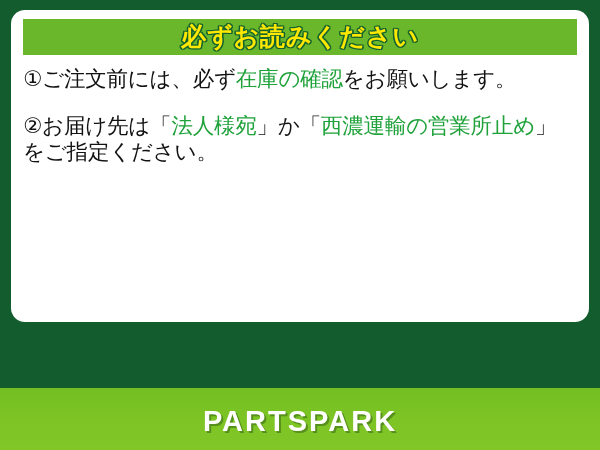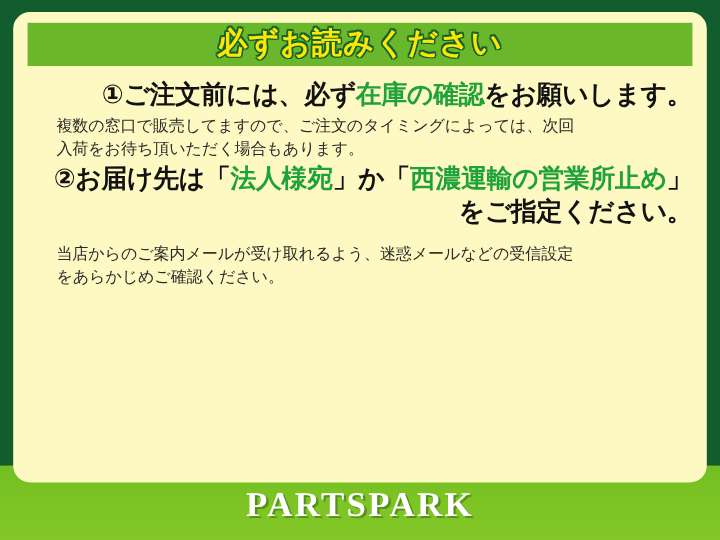--- a/index.html
+++ b/index.html
@@ -38,31 +38,31 @@
     z-index: 1;
   }
   .brand {
     color: #ffffff;
     font-size: 29px;
     font-weight: bold;
     letter-spacing: 2.0px;
     line-height: 1;
     padding-top: 4px;
     text-shadow: 2px 2px 0 rgba(40, 80, 20, 0.45);
-    font-family: Liberation Serif, serif;
+    font-family: Liberation Sans, sans-serif;
   }
 
   
   .card {
     position: relative;
     z-index: 2;
     box-sizing: border-box;
     width: 578px;
-    height: 392px;
-    background: #fef9c3;
+    height: 312px;
+    background: #ffffff;
     border-radius: 14px;
     padding: 9px 10px 0 10px;
   }
 
   
   .title-banner {
     height: 36px;
     background: #6BB72C;
     display: flex;
     align-items: center;
@@ -89,46 +89,45 @@
 
   
   .items {
     padding: 0 2px;
   }
   .item {
     margin-top: 11px;
   }
   .item-heading {
     font-size: 21.5px;
-    font-weight: bold;
+    font-weight: normal;
     color: #121212;
     line-height: 1.22;
     letter-spacing: -0.2px;
     white-space: nowrap;
-    text-align: right;
   }
   .item-heading.wrap {
     white-space: normal;
   }
   .hl {
     color: #1FA23A;
   }
   .item-body {
     font-size: 13.4px;
     color: #2a2a2a;
     line-height: 1.42;
     margin-top: 3px;
     padding-left: 24px;
     letter-spacing: -0.1px;
   }
   .item-body div {
     white-space: nowrap;
   }
 
-  #item-2 { margin-top: 3px; }
+  #item-2 { margin-top: 21px; }
   #item-3 { margin-top: 13px; }
 </style>
 </head>
 <body>
 
 <div class="notice">
 
   <div class="footer-band">
     <div class="brand">PARTSPARK</div>
   </div>
@@ -138,34 +137,26 @@
     <div class="title-banner">
       <div class="title-text">必ずお読みください</div>
     </div>
 
     <div class="items">
 
       <div class="item" id="item-1">
         <div class="item-heading">
           <span>①</span><span>ご注文前には、必ず</span><span class="hl">在庫の確認</span><span>をお願いします。</span>
         </div>
-        <div class="item-body">
-          <div>複数の窓口で販売してますので、ご注文のタイミングによっては、次回</div>
-          <div>入荷をお待ち頂いただく場合もあります。</div>
-        </div>
       </div>
 
       <div class="item" id="item-2">
         <div class="item-heading wrap">
           <span>②</span><span>お届け先は「</span><span class="hl">法人様宛</span><span>」か「</span><span class="hl">西濃運輸の営業所止め</span><span>」</span><span>をご指定ください。</span>
         </div>
       </div>
 
       <div class="item" id="item-3">
-        <div class="item-body">
-          <div>当店からのご案内メールが受け取れるよう、迷惑メールなどの受信設定</div>
-          <div>をあらかじめご確認ください。</div>
-        </div>
       </div>
 
     </div>
   </div>
 </div>
 
 </body></html>

